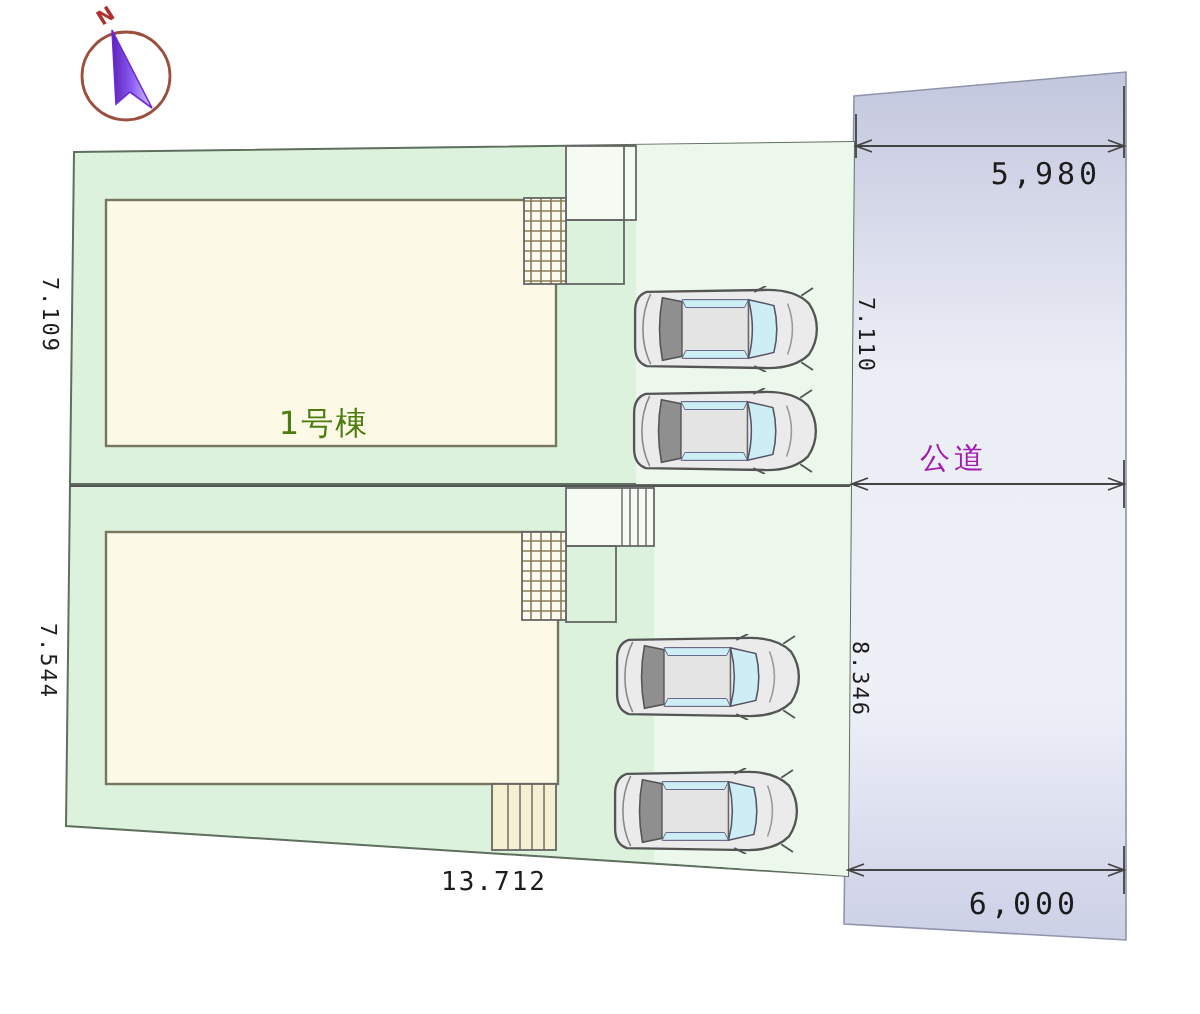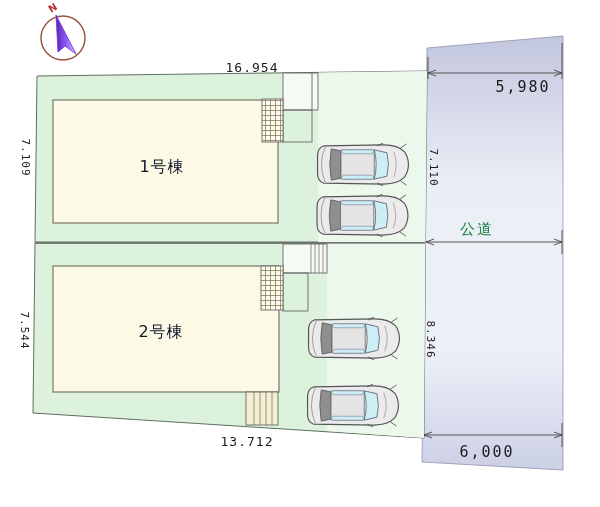--- a/index.html
+++ b/index.html
@@ -9,23 +9,23 @@
   }
   #base-svg{position:absolute;left:0;top:0;z-index:0;}
   .car{position:absolute;z-index:2;}
   .lbl{
     position:absolute;z-index:3;color:#1c1c1c;text-align:center;
     font-family:"DejaVu Sans Mono", monospace;white-space:nowrap;
   }
   .dim-sm{font-size:13px;letter-spacing:1px;}
   .dim-lg{font-size:15px;letter-spacing:2px;}
   .dim-v{font-size:11px;letter-spacing:1px;width:44px;transform:rotate(90deg);transform-origin:center;}
-  .bldg-lbl{font-size:16px;letter-spacing:1px;color:#0f172a;
-    font-family:"DejaVu Sans", "Liberation Sans", sans-serif;}
-  .road-lbl{font-size:15px;letter-spacing:2px;color:#15803d;
+  .bldg-lbl{font-size:16px;letter-spacing:1px;color:#4d7c0f;
+    font-family:"DejaVu Sans", "Liberation Sans", sans-serif;margin-top:45px;}
+  .road-lbl{font-size:15px;letter-spacing:2px;color:#a21caf;
     font-family:"DejaVu Sans", "Liberation Sans", sans-serif;}
 </style>
 </head>
 <body>
 
 <div id="stage">
 
   <svg id="base-svg" width="600" height="507" viewBox="0 0 600 507">
     <defs>
       <linearGradient id="roadGrad" x1="0" y1="0" x2="0" y2="1">
@@ -110,30 +110,28 @@
   <svg class="car" style="left:314px;top:194px" width="96" height="43" viewBox="0 0 96 44">
       <use href="#car"></use>
     </svg>
   <svg class="car" style="left:306px;top:317px" width="95" height="43" viewBox="0 0 96 44">
       <use href="#car"></use>
     </svg>
   <svg class="car" style="left:305px;top:384px" width="95" height="43" viewBox="0 0 96 44">
       <use href="#car"></use>
     </svg>
 
-  <div class="lbl dim-sm" style="left:202px;top:60px;width:100px">16.954</div>
   <div class="lbl dim-sm" style="left:197px;top:434px;width:100px">13.712</div>
 
   <div class="lbl dim-v" style="left:3px;top:151px">7.109</div>
   <div class="lbl dim-v" style="left:2px;top:324px">7.544</div>
 
   <div class="lbl dim-lg" style="left:473px;top:78px;width:100px">5,980</div>
-  <div class="lbl dim-lg" style="left:437px;top:443px;width:100px">6,000</div>
+  <div class="lbl dim-lg" style="left:462px;top:443px;width:100px">6,000</div>
 
   <div class="lbl dim-v" style="left:411px;top:161px">7.110</div>
   <div class="lbl dim-v" style="left:408px;top:333px">8.346</div>
 
   <div class="lbl road-lbl" style="left:437px;top:220px;width:80px">公道</div>
 
   <div class="lbl bldg-lbl" style="left:112px;top:157px;width:100px">1号棟</div>
-  <div class="lbl bldg-lbl" style="left:111px;top:322px;width:100px">2号棟</div>
 
 </div>
 
 </body></html>

